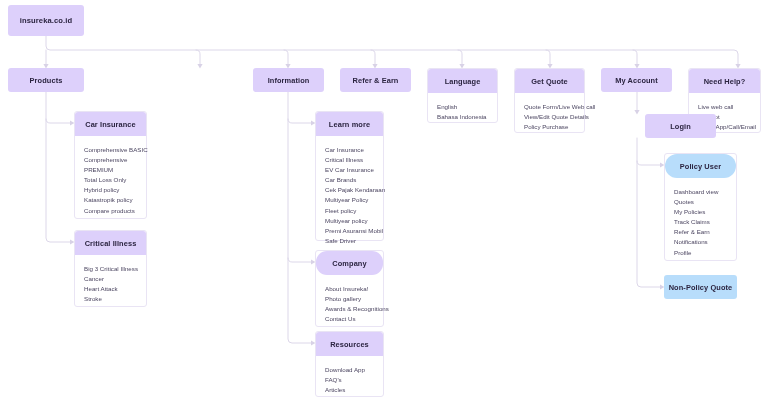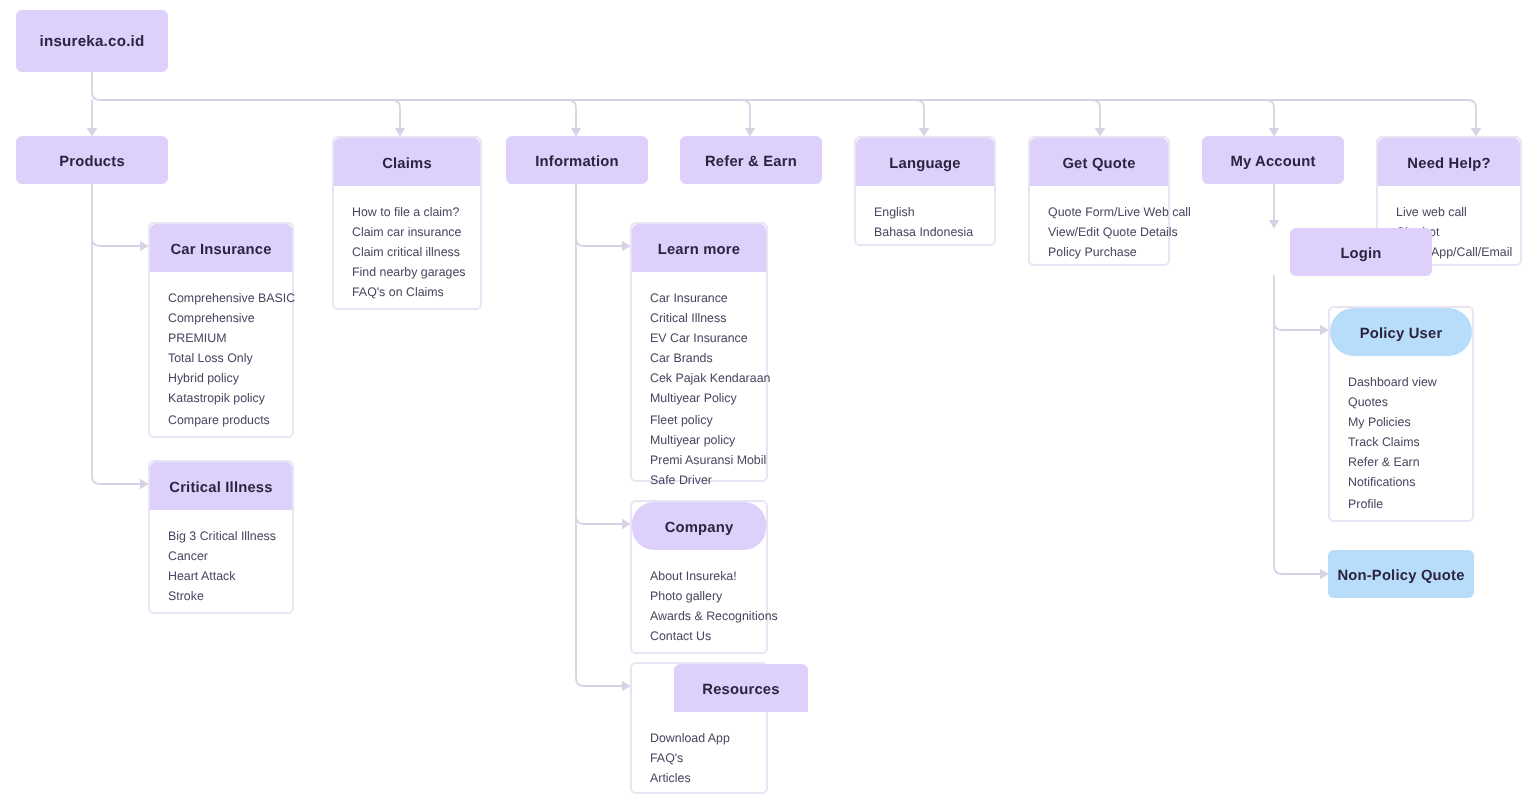--- a/index.html
+++ b/index.html
@@ -101,30 +101,20 @@
   </svg>
 
   <div class="node purple root" style="left:8px;top:5px;width:76px;height:31px;">
     <div class="hdr" style="height:31px;">insureka.co.id</div>
   </div>
 
   <div class="node purple" style="left:8px;top:68px;width:76px;height:24px;">
     <div class="hdr" style="height:24px;">Products</div>
   </div>
 
-  <div class="node purple card" style="left:166px;top:68px;width:75px;height:87px;">
-    <div class="hdr" style="height:24px;">Claims</div>
-    <div class="body">
-      <div class="li">How to file a claim?</div>
-      <div class="li">Claim car insurance</div>
-      <div class="li">Claim critical illness</div>
-      <div class="li">Find nearby garages</div>
-      <div class="li">FAQ's on Claims</div>
-    </div>
-  </div>
 
   <div class="node purple" style="left:253px;top:68px;width:71px;height:24px;">
     <div class="hdr" style="height:24px;">Information</div>
   </div>
 
   <div class="node purple" style="left:340px;top:68px;width:71px;height:24px;">
     <div class="hdr" style="height:24px;">Refer &amp; Earn</div>
   </div>
 
   <div class="node purple card" style="left:427px;top:68px;width:71px;height:55px;">
@@ -200,21 +190,21 @@
     <div class="hdr" style="height:24px;border-radius:11px;">Company</div>
     <div class="body">
       <div class="li">About Insureka!</div>
       <div class="li">Photo gallery</div>
       <div class="li">Awards &amp; Recognitions</div>
       <div class="li">Contact Us</div>
     </div>
   </div>
 
   <div class="node purple card" style="left:315px;top:331px;width:69px;height:66px;">
-    <div class="hdr" style="height:24px;margin-left:21px;">Resources</div>
+    <div class="hdr" style="height:24px;">Resources</div>
     <div class="body">
       <div class="li">Download App</div>
       <div class="li">FAQ's</div>
       <div class="li">Articles</div>
     </div>
   </div>
 
   <div class="node purple" style="left:601px;top:114px;width:71px;height:24px;margin-left:44px;">
     <div class="hdr" style="height:24px;">Login</div>
   </div>

